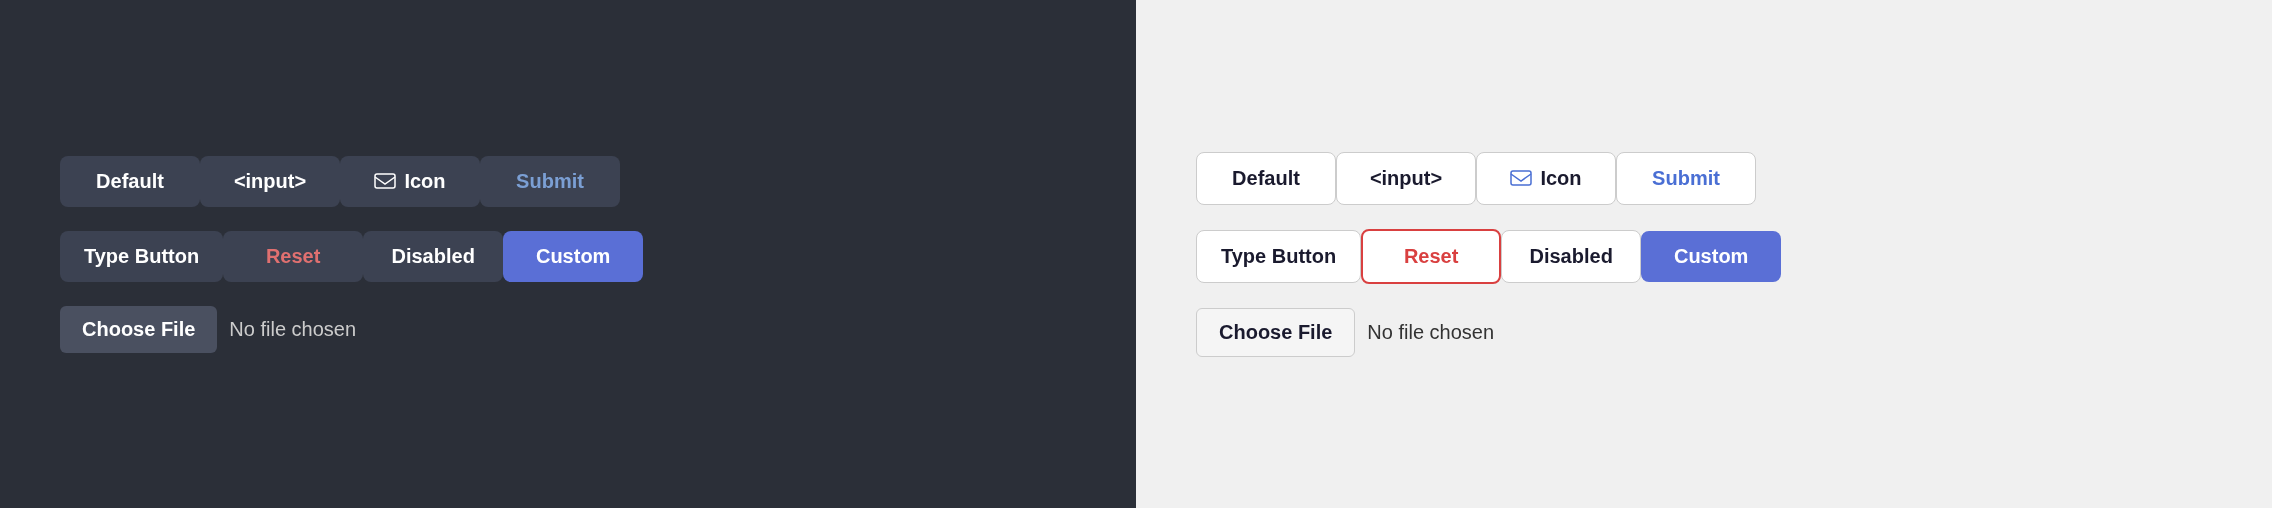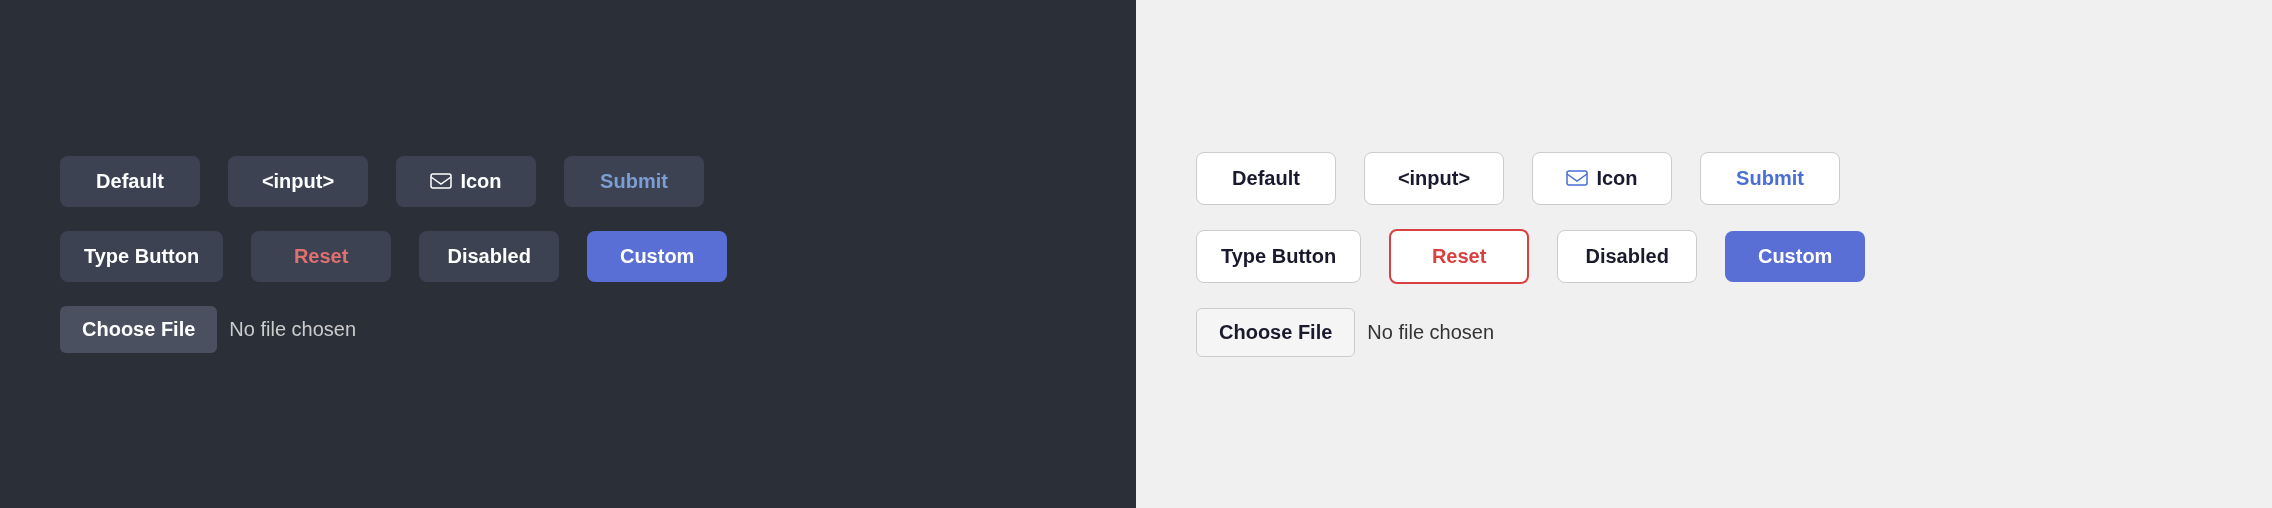--- a/index.html
+++ b/index.html
@@ -21,21 +21,21 @@
     }
     .panel-dark {
       background-color: #2b2f38;
     }
     .panel-light {
       background-color: #f0f0f0;
     }
     .button-row {
       display: flex;
       flex-direction: row;
-      gap: 28px;
+      gap: 0;
       align-items: center;
     }
     
     .dark-btn {
       padding: 14px 24px;
       border-radius: 8px;
       font-size: 20px;
       font-weight: 700;
       cursor: pointer;
       border: none;

